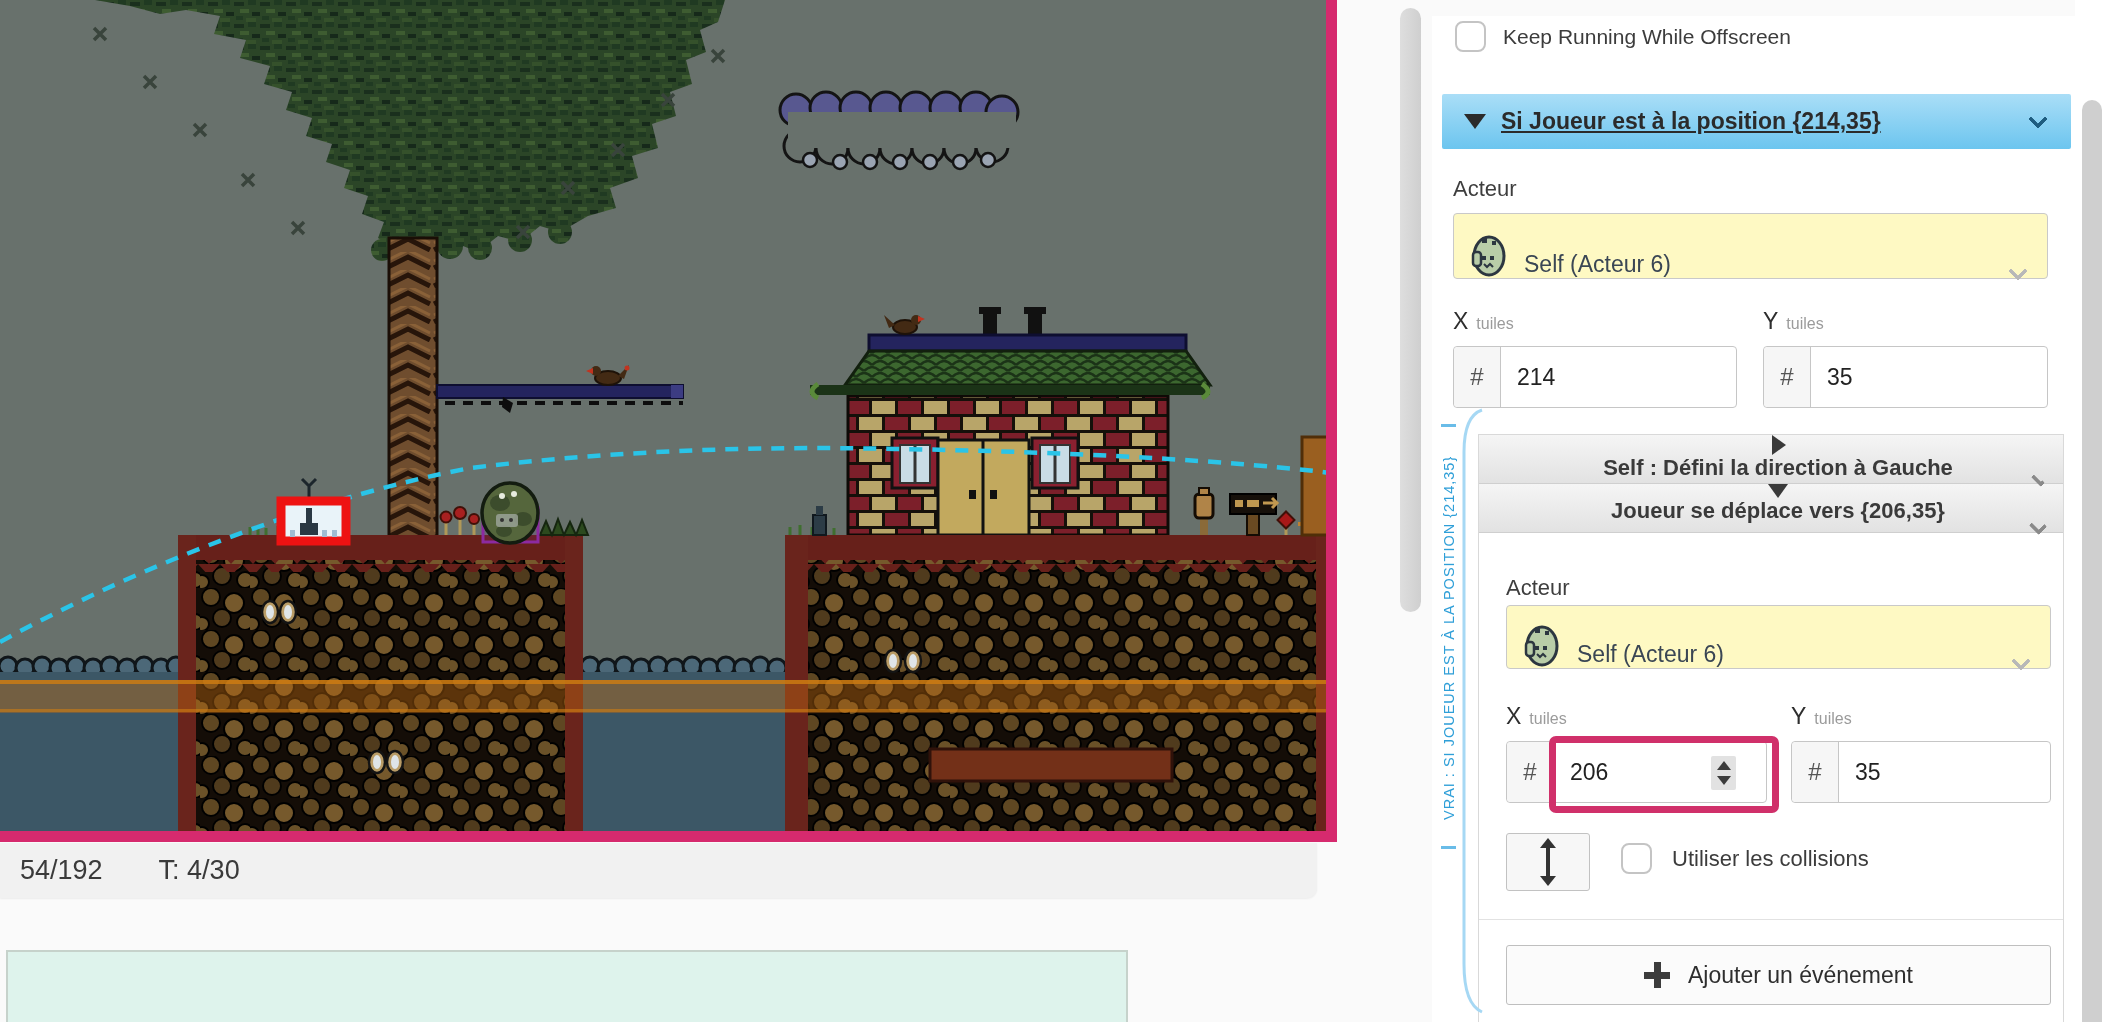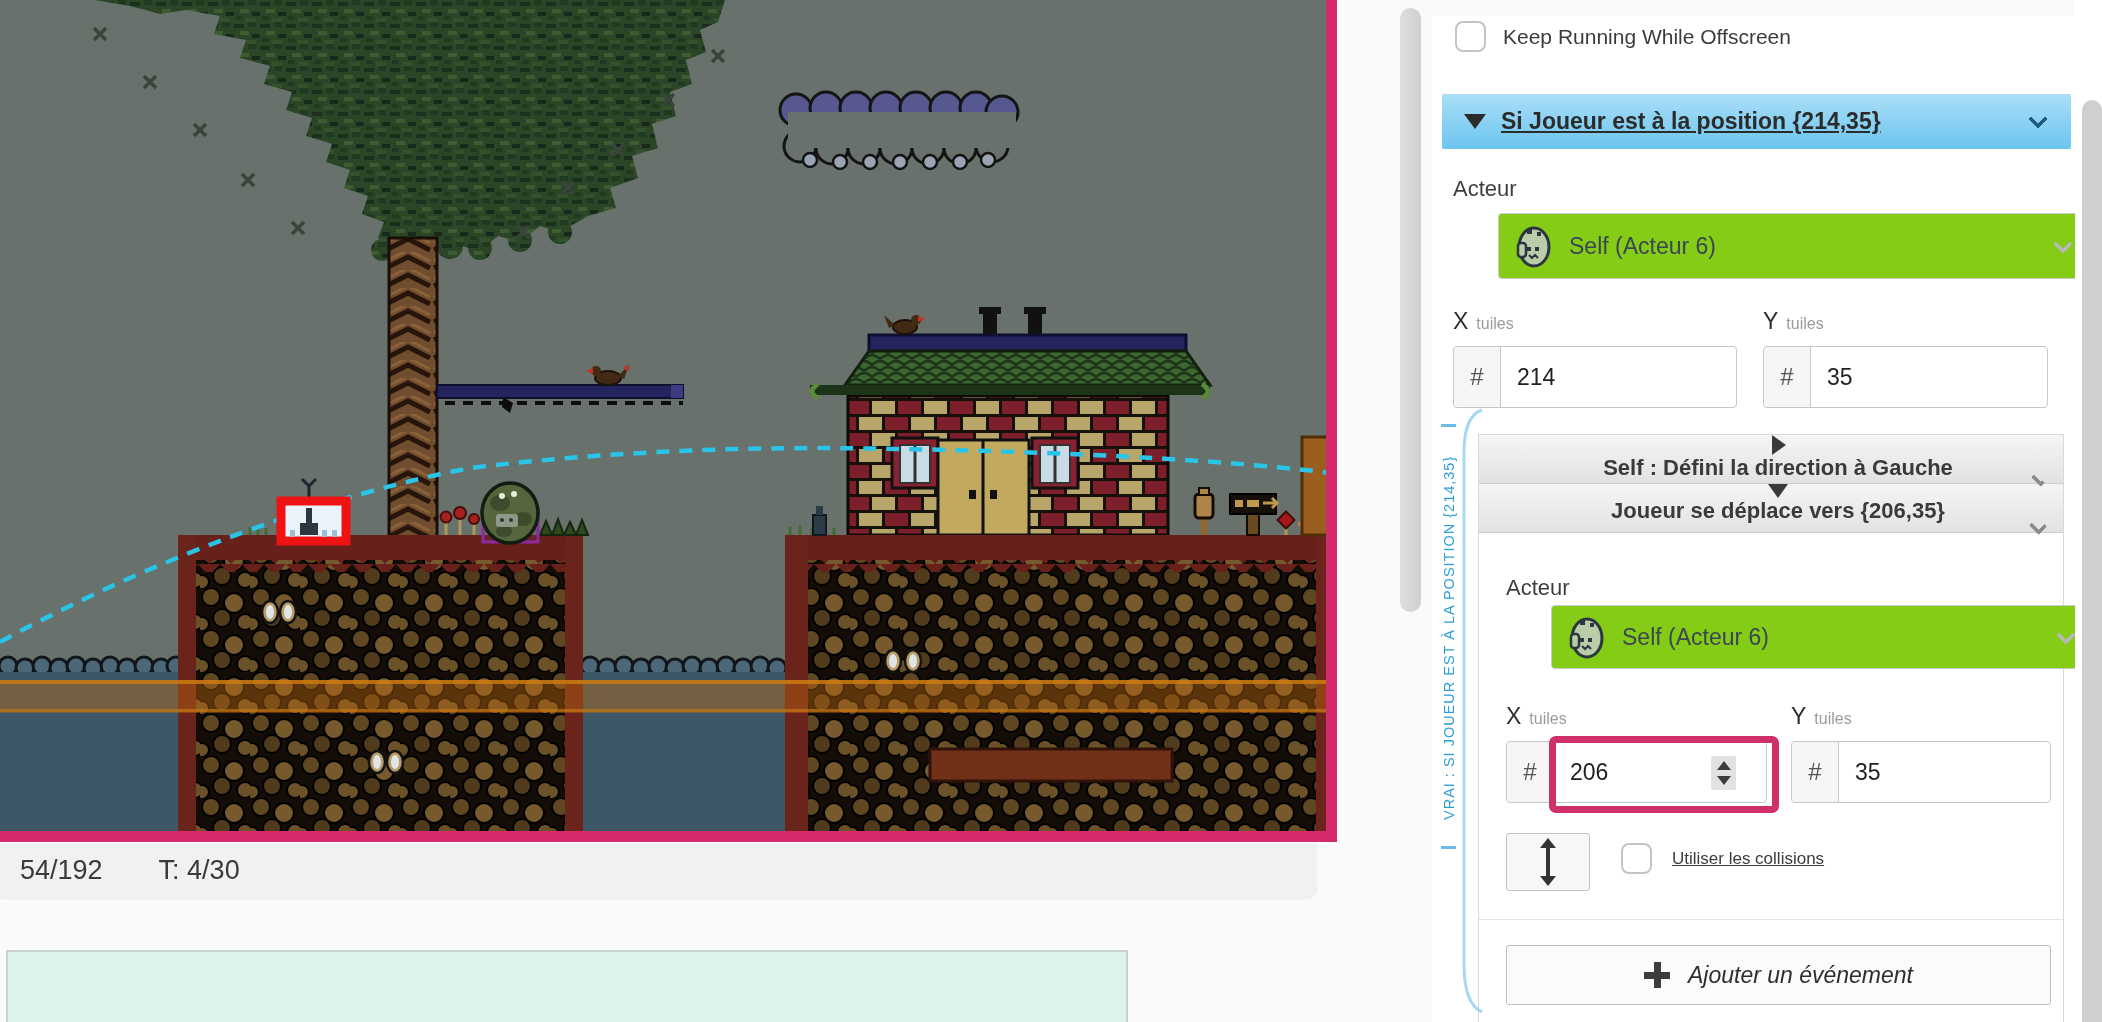--- a/index.html
+++ b/index.html
@@ -33,22 +33,22 @@
       border-radius:2px; }
   #event-header .tri { width:0; height:0; margin-left:22px;
       border-left:11px solid transparent; border-right:11px solid transparent;
       border-top:15px solid #2b2b2b; }
   #event-header .title { margin-left:15px; font-size:23px; font-weight:bold; color:#2b2b2b;text-decoration:underline; }
   .chev { width:14px; height:14px; border-right:4px solid #557; border-bottom:4px solid #557;
           transform:rotate(45deg); margin-left:auto; margin-right:26px; border-radius:2px; }
   #event-header .chev { border-color:#1f5d80; margin-top:-6px; }
 
   .field-label { font-size:22px; color:#3e3e3e; }
-  .dropdown { border:1px solid #c9c9c9; border-radius:4px; background:#84cc16;
-              display:flex; align-items:center;margin-left:45px; }
+  .dropdown { border:1px solid #c9c9c9; border-radius:4px; background:#fef9c3;
+              display:flex; align-items:flex-end; }
   .dropdown .dd-text { margin-left:16px; font-size:23px; color:#3a4654; }
   .dropdown .chev { border-color:#b8b8b8; margin-right:22px; margin-top:-4px; }
 
   .xy-label { font-size:23px; color:#2e2e2e; }
   .xy-unit  { font-size:16px; color:#9b9b9b; margin-left:8px; }
   .numgroup { display:flex; border:1px solid #c6c6c6; border-radius:4px; background:#fff; height:62px; }
   .numprefix { width:47px; background:#f6f6f6; border-right:1px solid #c6c6c6;
                display:flex; align-items:center; justify-content:center;
                font-size:24px; color:#555; border-radius:4px 0 0 4px; }
   .numvalue { border:none; outline:none; flex:1; min-width:0; font-size:23px; color:#222;
@@ -79,29 +79,29 @@
              border-top:9px solid #3c3c3c; }
 
   #move-type-btn { left:27px; top:398px; width:84px; height:58px; border:1px solid #c2c2c2;
                    border-radius:3px; background:#f7f7f7; display:flex; align-items:center; justify-content:center; }
   .updown { position:relative; width:4px; height:30px; background:#333; }
   .updown:before { content:""; position:absolute; left:-6px; top:-9px; width:0; height:0;
       border-left:8px solid transparent; border-right:8px solid transparent; border-bottom:10px solid #333; }
   .updown:after { content:""; position:absolute; left:-6px; bottom:-9px; width:0; height:0;
       border-left:8px solid transparent; border-right:8px solid transparent; border-top:10px solid #333; }
   #collisions-row { left:142px; top:408px; display:flex; align-items:center; }
-  #collisions-row span { margin-left:20px; font-size:17px; color:#3c3c3c;text-decoration:underline; }
+  #collisions-row span { margin-left:20px; font-size:22px; color:#3c3c3c; }
   #nested-divider { left:0; top:484px; width:584px; height:1px; background:#e2e2e2; }
   #add-event-btn { left:27px; top:510px; width:545px; height:60px; background:#fbfbfb;
                    border:1px solid #bfbfbf; border-radius:3px; display:flex;
                    align-items:center; justify-content:center; }
   .plus { position:relative; width:26px; height:26px; margin-right:18px; }
   .plus:before { content:""; position:absolute; left:0; top:10px; width:26px; height:7px; background:#3c3c3c; }
   .plus:after  { content:""; position:absolute; left:10px; top:0; width:7px; height:26px; background:#3c3c3c; }
-  #add-event-btn span { font-size:23px; color:#2e2e2e;font-style:italic; }
+  #add-event-btn span { font-size:23px; color:#2e2e2e; }
 
   
   #cond-label { left:1436px; top:440px; width:26px; height:396px; display:flex;
                 align-items:center; justify-content:center;
                 writing-mode:vertical-rl; transform:rotate(180deg);
                 font-size:14.5px; letter-spacing:1px; color:#2f9fd8; white-space:nowrap; }
   .cond-tick { left:1441px; width:15px; height:3px; background:#69bce8; }
   #bracket-svg { left:1456px; top:406px; }
 
   

